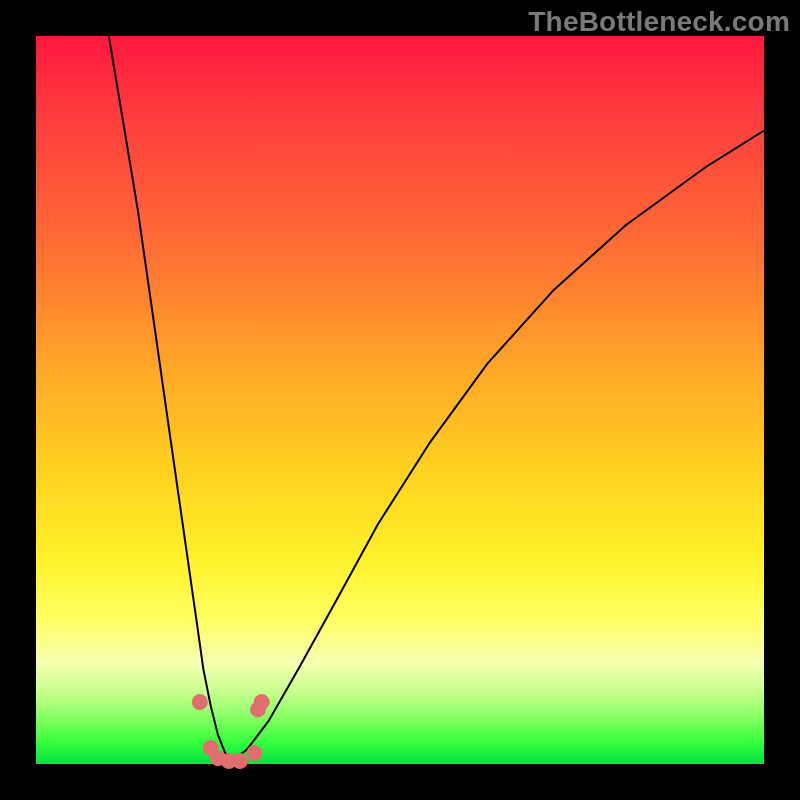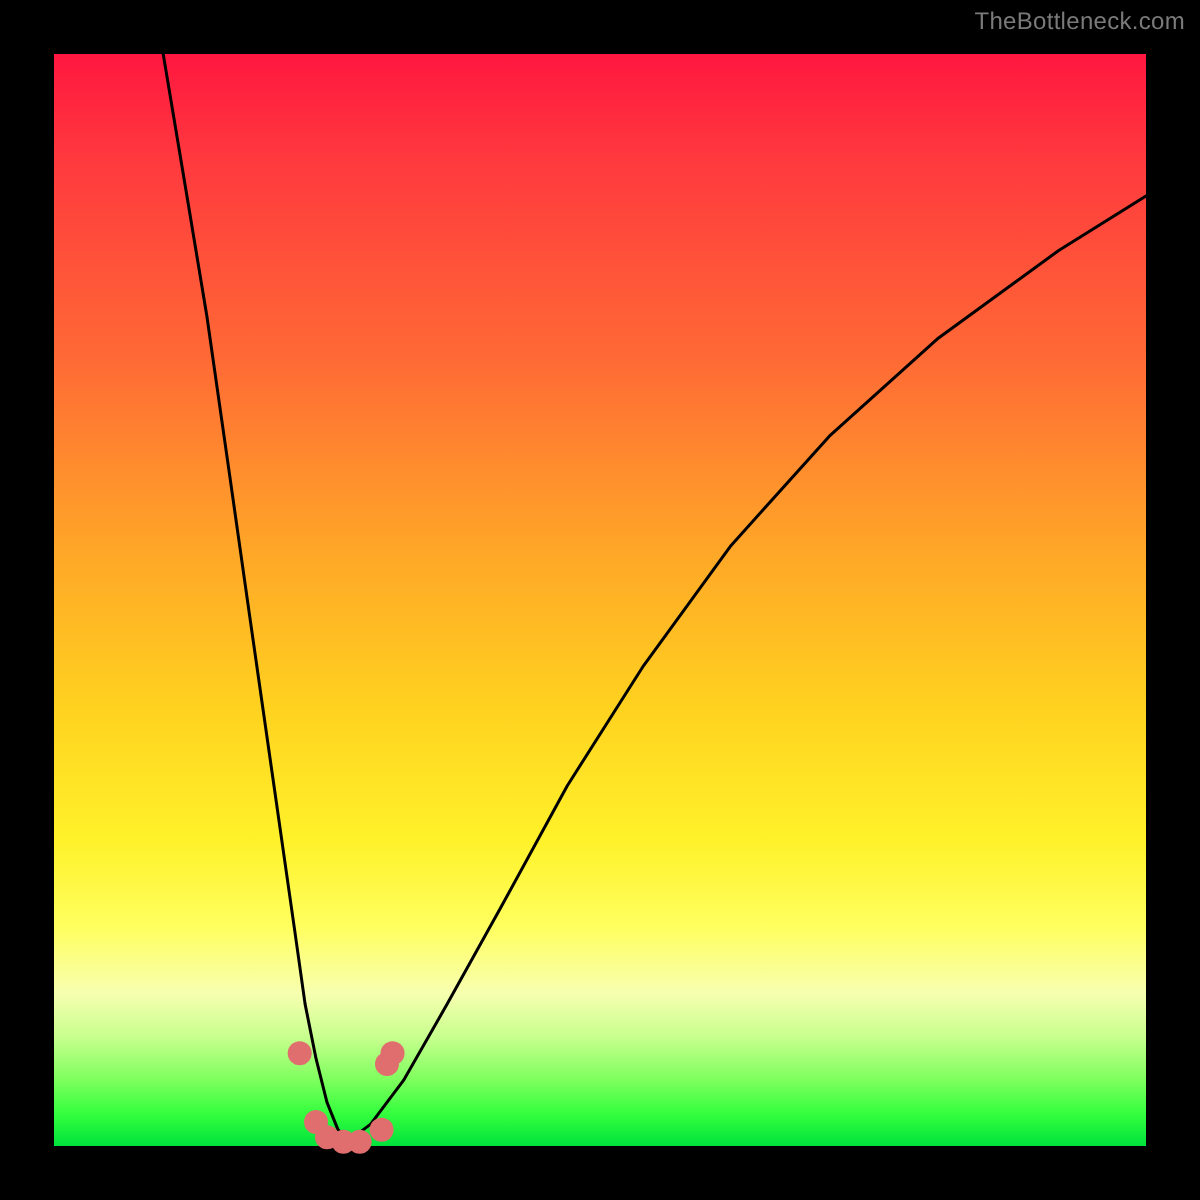--- a/index.html
+++ b/index.html
@@ -48,23 +48,24 @@
     top: 36px;
     width: 728px;
     height: 728px;
     overflow: visible;
   }
   .watermark {
     position: absolute;
     top: 6px;
     right: 10px;
     color: #7a7a7a;
-    font-size: 16px;
+    font-size: 28px;
     letter-spacing: 0.2px;
     user-select: none;
+    font-weight: bold;
   }
 </style>
 </head>
 <body>
 
 <div class="frame">
   <div class="plot-area"></div>
 
   <svg class="overlay" viewBox="0 0 728 728">
     <g>

